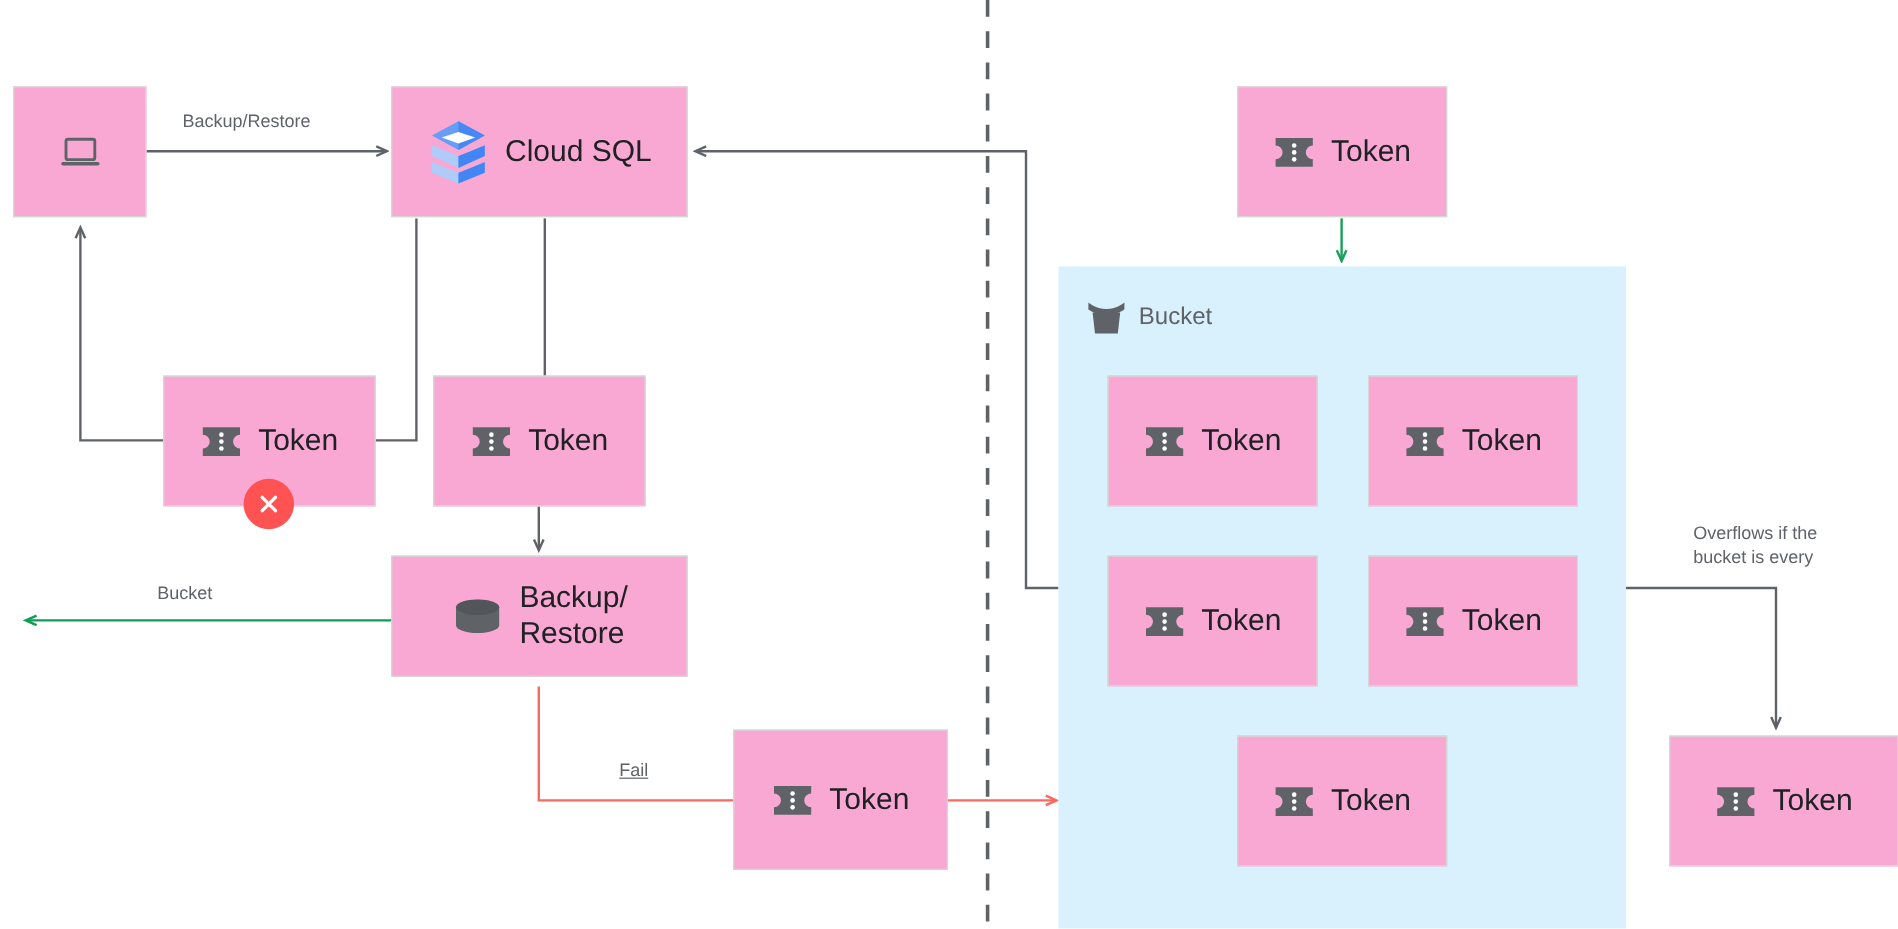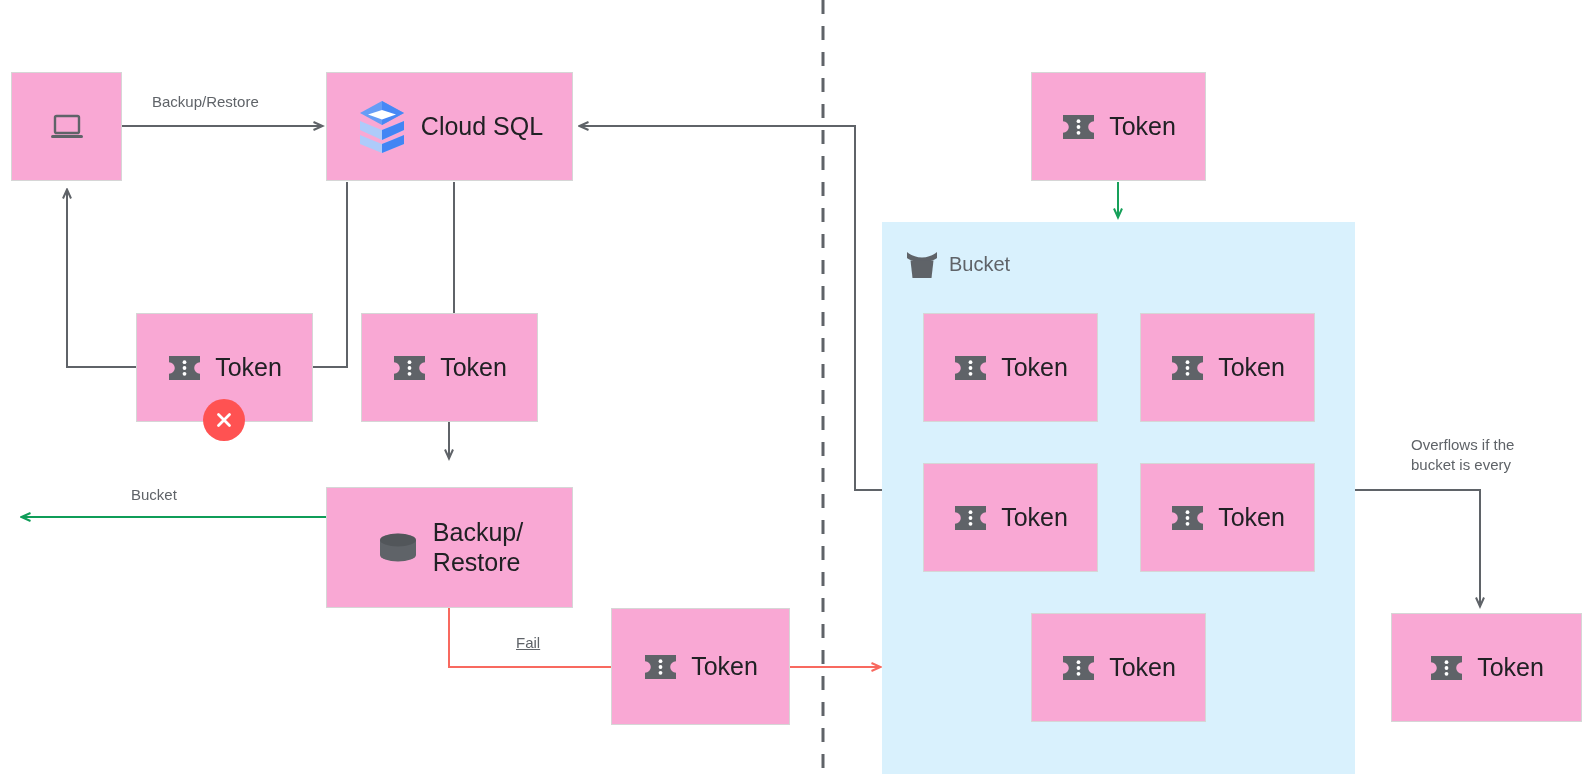--- a/index.html
+++ b/index.html
@@ -188,21 +188,21 @@
       <svg class="ico" width="35" height="28" viewBox="0 0 35 28">
         <path d="M2,2 h31 v6.2 a3.6,3.6 0 0 0 0,11.6 V26 H2 V19.8 a3.6,3.6 0 0 0 0,-11.6 Z" fill="#5f6368"></path>
         <circle cx="17.5" cy="8.2" r="1.9" fill="#fff"></circle>
           <circle cx="17.5" cy="14" r="1.9" fill="#fff"></circle>
           <circle cx="17.5" cy="19.8" r="1.9" fill="#fff"></circle>
       </svg>
       <span class="lbl">Token</span>
     </div>
   </div>
 
-  <div class="node" style="left:326px;top:463px;width:247px;height:121px;margin-top:24px;">
+  <div class="node" style="left:326px;top:463px;width:247px;height:101px;">
     <div class="inner">
       <svg class="ico" width="44" height="34" viewBox="0 0 44 34">
         <ellipse cx="22" cy="9" rx="18" ry="6.5" fill="#5f6368"></ellipse>
         <path d="M4,9 L4,24 a18,6.5 0 0 0 36,0 L40,9 Z" fill="#5f6368"></path>
         <ellipse cx="22" cy="9" rx="18" ry="6.5" fill="#3c4043" opacity="0.35"></ellipse>
       </svg>
       <span class="lbl">Backup/
 Restore</span>
     </div>
   </div>

